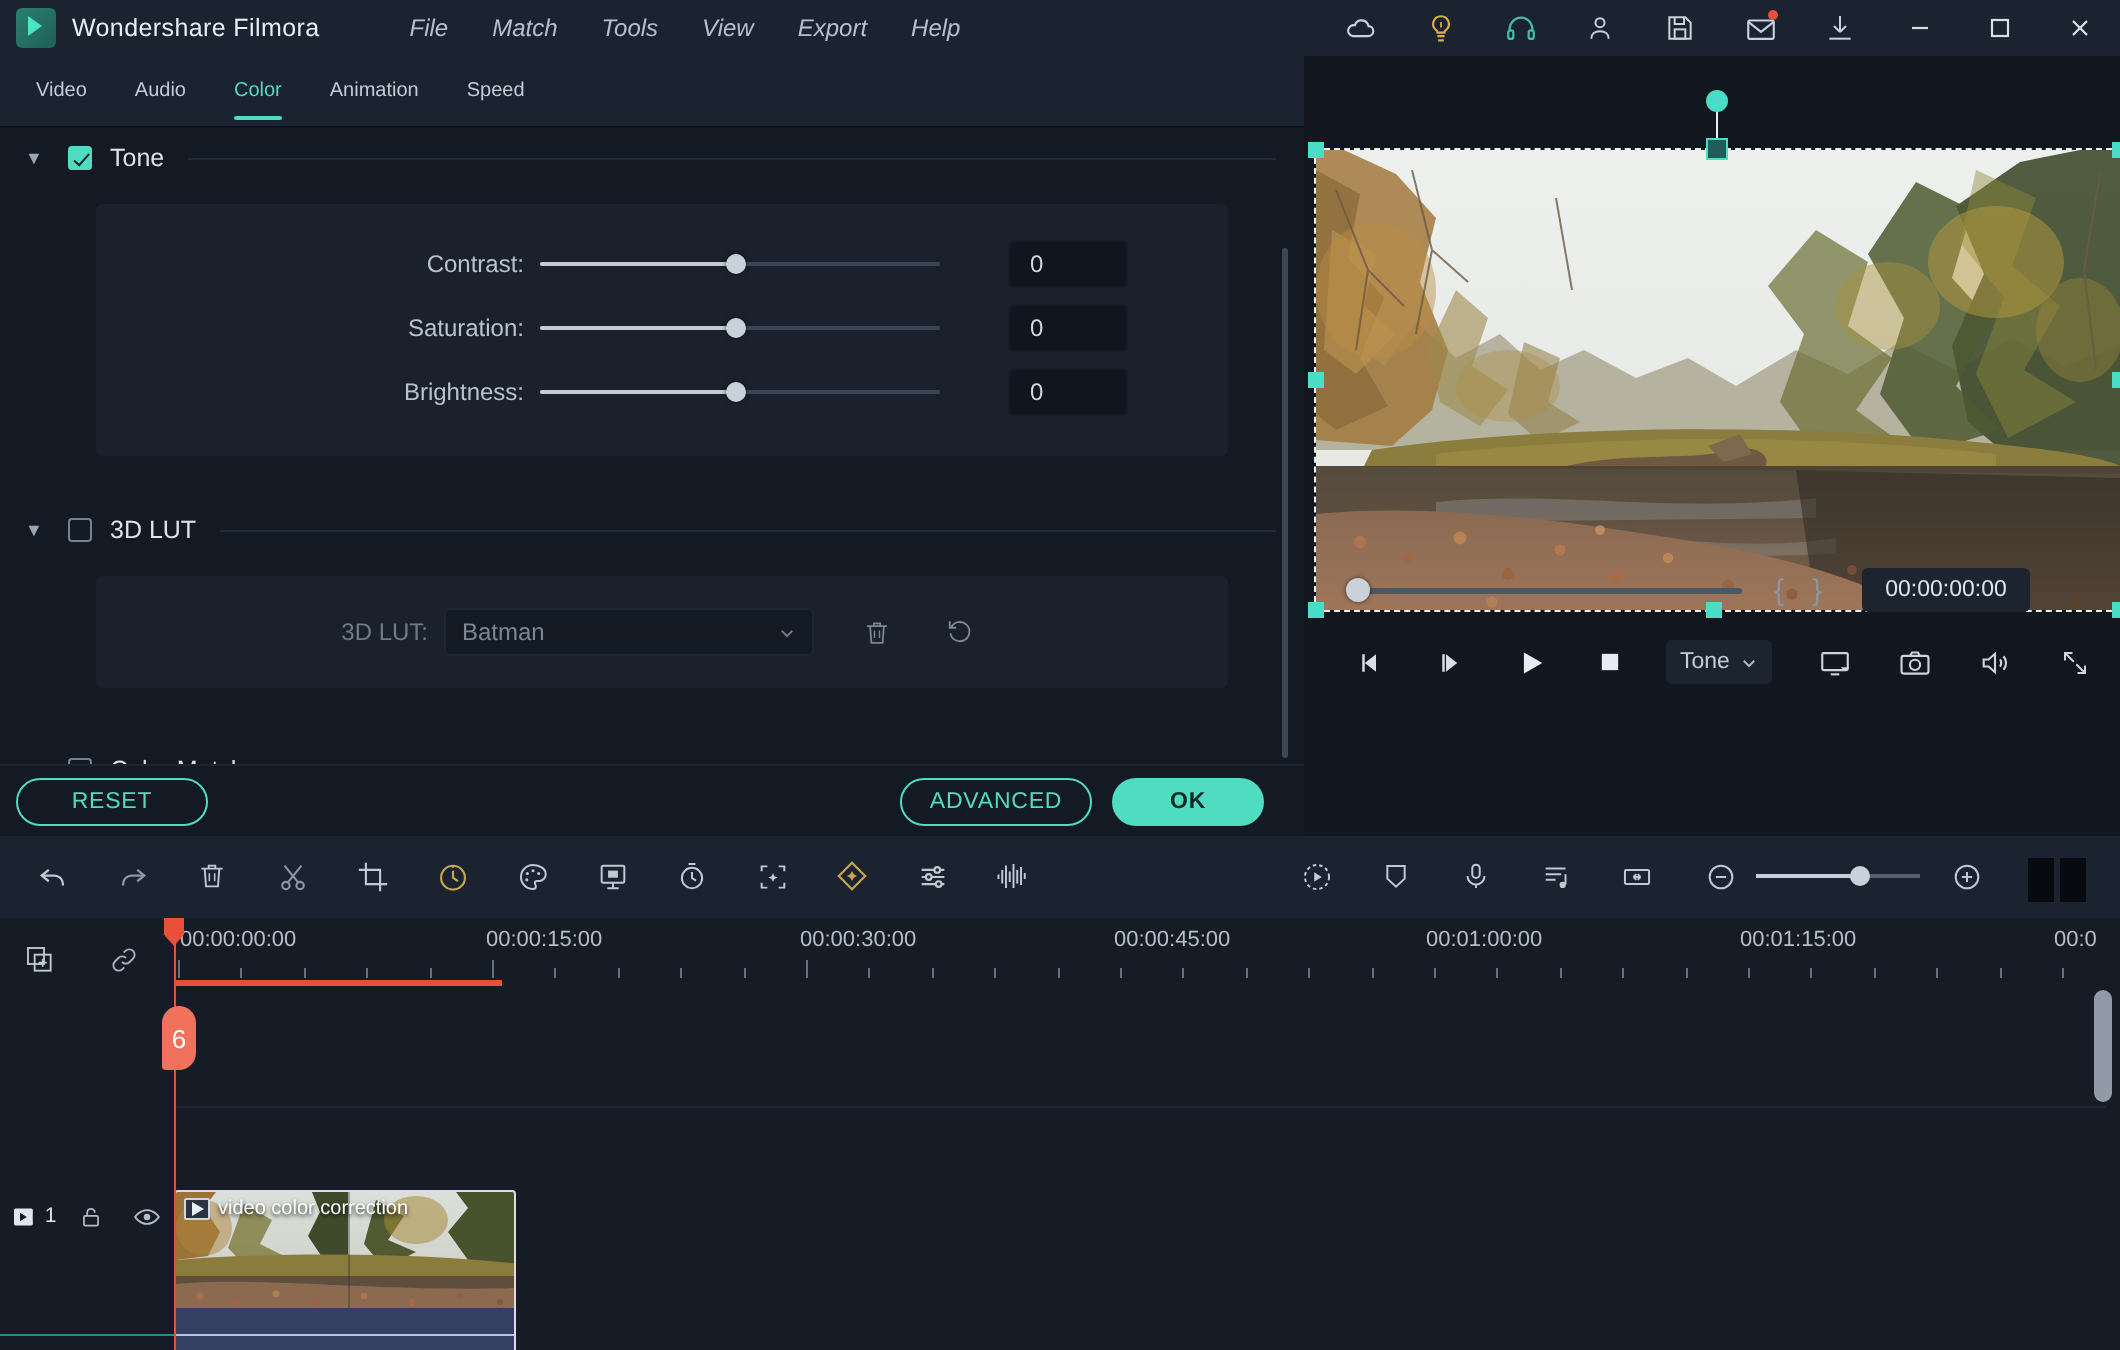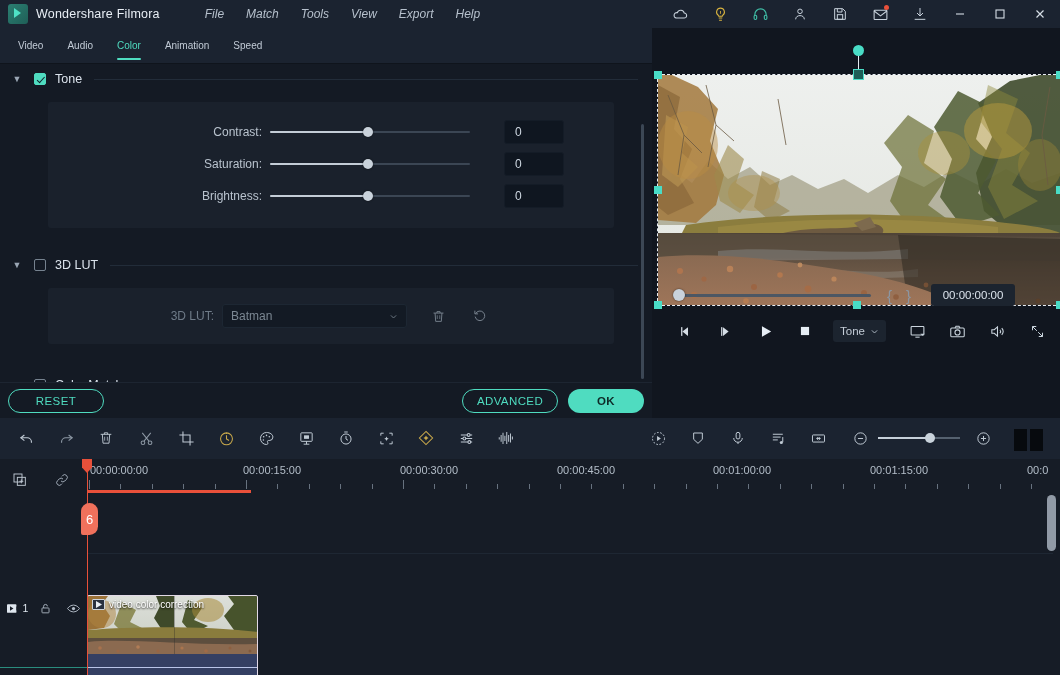--- a/index.html
+++ b/index.html
@@ -326,21 +326,21 @@
 
       </div>
 
       <div class="vscroll"></div>
     </div>
 
     <div class="panel-foot">
       <div class="btn btn-outline" style="margin-left:8px;width:96px">RESET</div>
       <div style="flex:1"></div>
       <div class="btn btn-outline" style="width:96px;margin-right:10px">ADVANCED</div>
-      <div class="btn btn-fill" style="width:76px;margin-right:8px">OK</div>
+      <div class="btn btn-fill" style="width:76px;margin-right:20px">OK</div>
     </div>
   </div>
 
   <div class="preview">
 
     <div class="stage">
       <svg width="402" height="230" viewBox="0 0 402 230" preserveAspectRatio="none">
         <defs>
           <linearGradient id="sky" x1="0" y1="0" x2="0" y2="1">
             <stop offset="0%" stop-color="#eef0ee"></stop>

